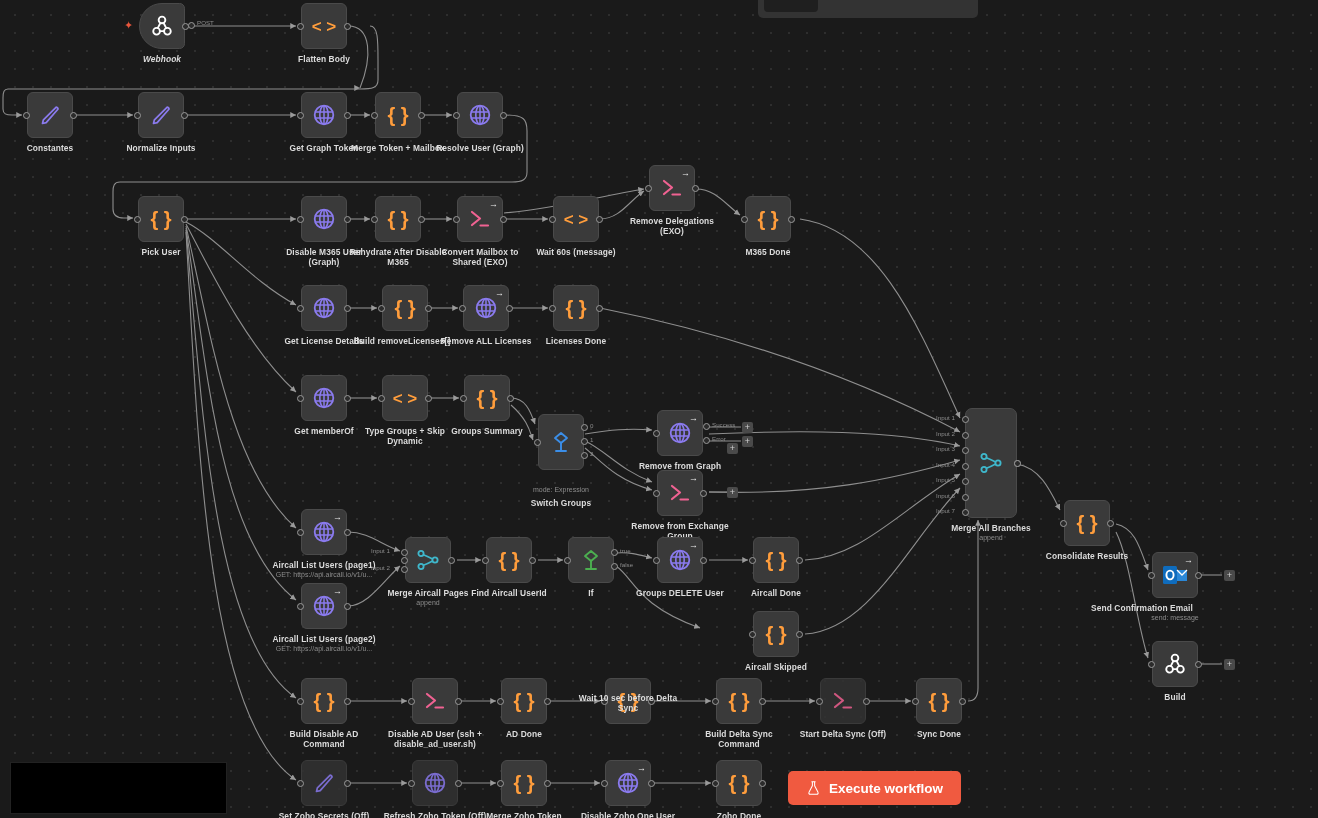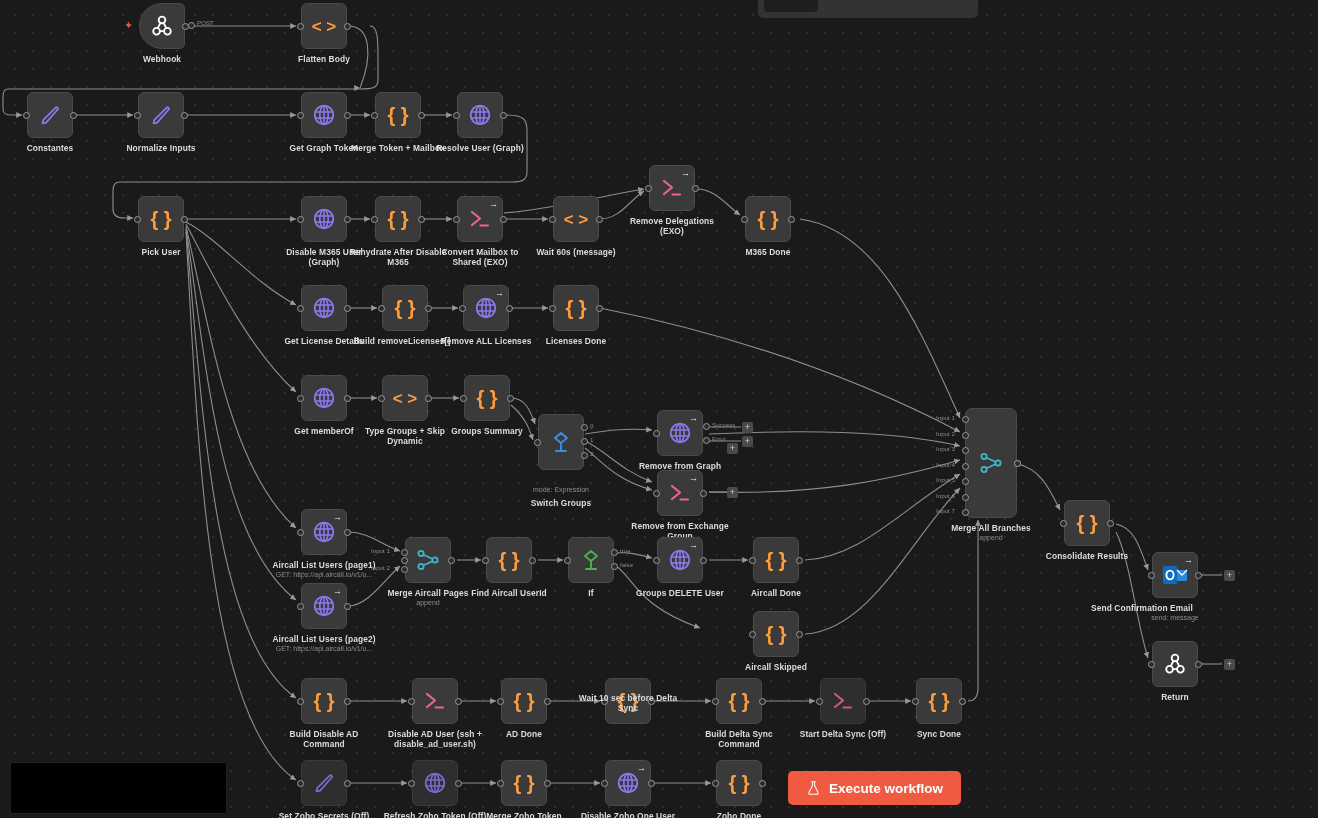--- a/index.html
+++ b/index.html
@@ -137,21 +137,21 @@
   <div id="nodes-layer">
       <div class="node trigger" style="left: 139px; top: 3px;">
         <svg width="26" height="26" viewBox="0 0 24 24">
           <circle cx="7" cy="16.8" r="3.1" fill="none" stroke="#ffffff" stroke-width="1.7"></circle>
           <circle cx="17" cy="16.8" r="3.1" fill="none" stroke="#ffffff" stroke-width="1.7"></circle>
           <circle cx="12" cy="6.4" r="3.1" fill="none" stroke="#ffffff" stroke-width="1.7"></circle>
           <path d="M10.5 9.2 L8.2 13.8 M13.5 9.2 L15.8 13.8 M10 16.8 L14 16.8" fill="none" stroke="#ffffff" stroke-width="1.7" stroke-linecap="round"></path>
         </svg>
       </div>
       <div class="port" style="left: 182px; top: 22.5px;"></div>
-      <div class="label" style="left: 102px; top: 54px;">Webhook</div>
+      <div class="label" style="left: 102px; top: 54px; font-style: italic;">Webhook</div>
       <div class="node" style="left: 301px; top: 3px;">
         <span class="glyph" style="color:#ff9d3c;font-size:17px">&lt;&nbsp;&gt;</span>
       </div>
       <div class="port" style="left: 297px; top: 22.5px;"></div>
       <div class="port" style="left: 344px; top: 22.5px;"></div>
       <div class="label" style="left: 264px; top: 54px;">Flatten Body</div>
       <div class="node" style="left: 27px; top: 92px;">
         <svg width="24" height="24" viewBox="0 0 24 24">
           <path d="M18.2 4.1 a2.4 2.4 0 0 1 1.9 1.9 L8.2 19.6 l-3.7 .9 .9-3.7 z" fill="none" stroke="#8b7bef" stroke-width="1.7" stroke-linejoin="round"></path>
         </svg>
@@ -536,21 +536,21 @@
       <div class="node" style="left: 1152px; top: 641px;">
         <svg width="26" height="26" viewBox="0 0 24 24">
           <circle cx="7" cy="16.8" r="3.1" fill="none" stroke="#ffffff" stroke-width="1.7"></circle>
           <circle cx="17" cy="16.8" r="3.1" fill="none" stroke="#ffffff" stroke-width="1.7"></circle>
           <circle cx="12" cy="6.4" r="3.1" fill="none" stroke="#ffffff" stroke-width="1.7"></circle>
           <path d="M10.5 9.2 L8.2 13.8 M13.5 9.2 L15.8 13.8 M10 16.8 L14 16.8" fill="none" stroke="#ffffff" stroke-width="1.7" stroke-linecap="round"></path>
         </svg>
       </div>
       <div class="port" style="left: 1148px; top: 660.5px;"></div>
       <div class="port" style="left: 1195px; top: 660.5px;"></div>
-      <div class="label" style="left: 1115px; top: 692px;">Return</div>
+      <div class="label" style="left: 1115px; top: 692px;">Build</div>
       <div class="port" style="left: 188px; top: 22px;"></div>
       <div class="portlabel" style="left: 197px; top: 19px;">POST</div>
       <div class="bolt" style="left: 124px; top: 20px;">✦</div>
       <div class="port" style="left: 581px; top: 424px;"></div>
       <div class="portlabel" style="left: 590px; top: 422px;">0</div>
       <div class="port" style="left: 581px; top: 438px;"></div>
       <div class="portlabel" style="left: 590px; top: 436px;">1</div>
       <div class="port" style="left: 581px; top: 452px;"></div>
       <div class="portlabel" style="left: 590px; top: 450px;">2</div>
       <div class="plusbox" style="left: 727px; top: 443px;">+</div>

